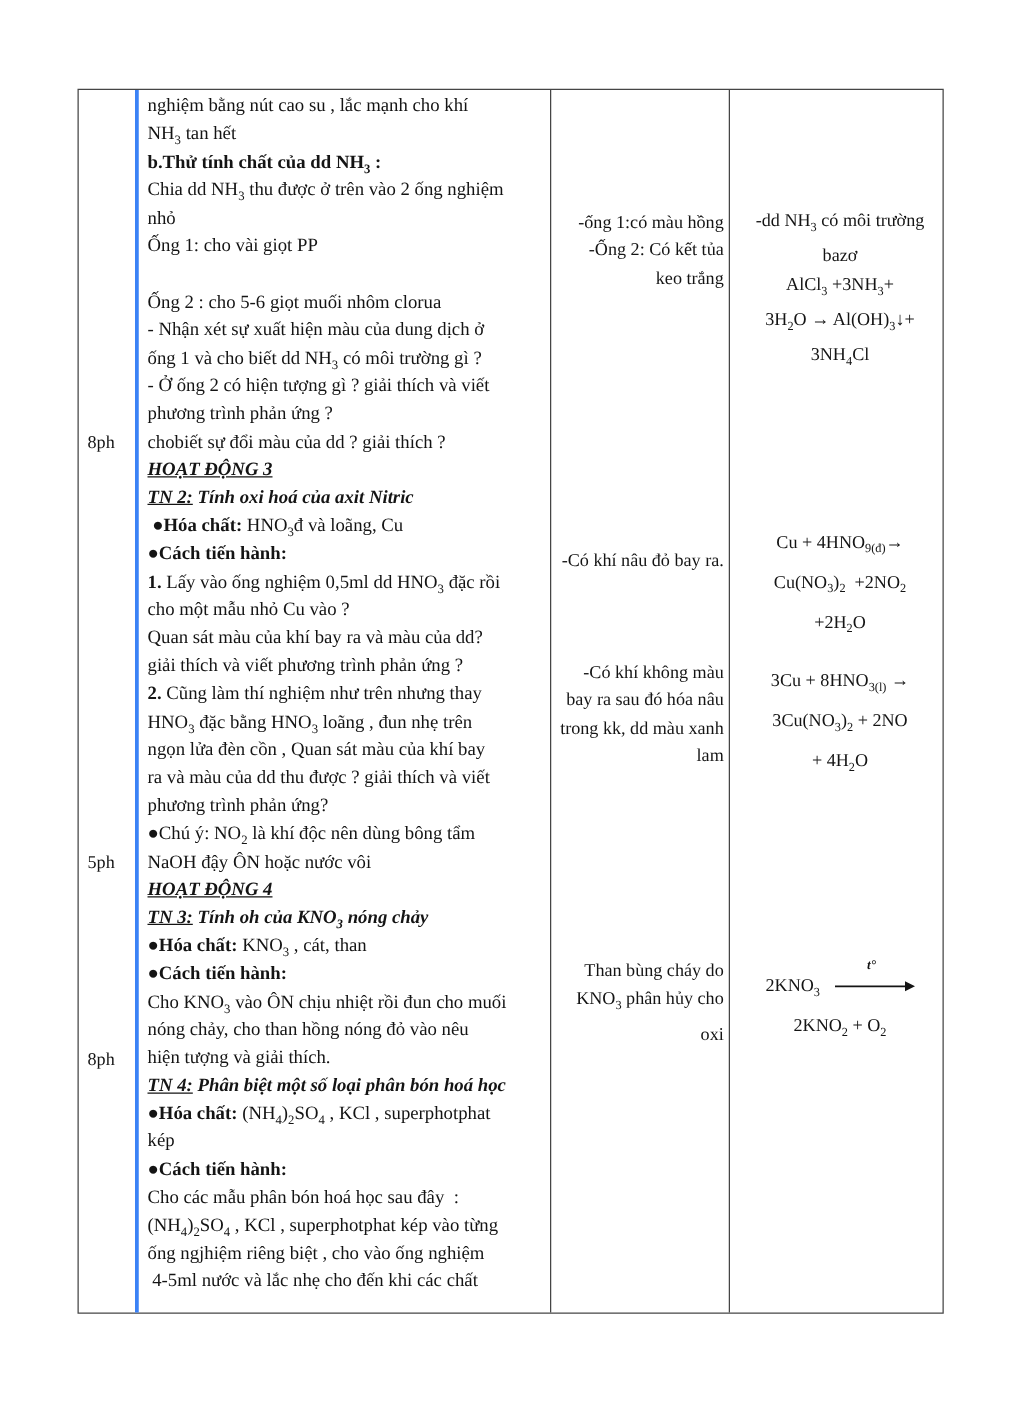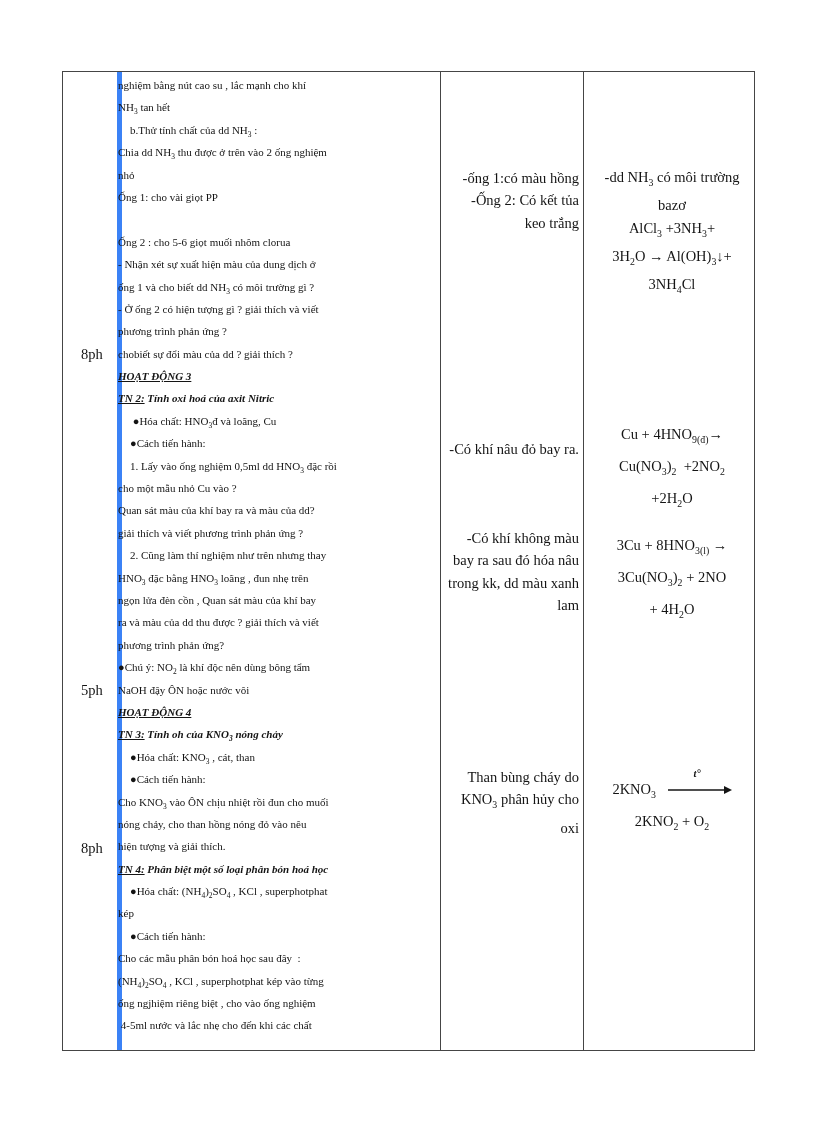--- a/index.html
+++ b/index.html
@@ -6,31 +6,31 @@
   body{
     width:816px;height:1123px;background:#ffffff;
     font-family:"Liberation Serif", serif;color:#141414;
     position:relative;overflow:hidden;
   }
   .table{
     position:absolute;left:62px;top:71px;width:693px;height:980px;
     border:1px solid #454545;box-sizing:border-box;background:#fff;
   }
   .col{position:absolute;top:0;height:100%;box-sizing:border-box;}
-  .col-time{left:11px;width:48px;border-right:5px solid #3b82f6;}
+  .col-time{left:0;width:48px;border-right:3px solid #3b82f6;}
   .col-main{left:48px;width:330px;border-right:1px solid #454545;overflow:hidden;}
   .col-obs{left:378px;width:143px;border-right:1px solid #454545;}
   .col-eq{left:521px;width:172px;text-align:center;}
   .time-label{
     position:absolute;left:7px;font-size:14.5px;line-height:22px;
   }
   .t0{top:271px}.t1{top:607px}.t2{top:765px}
-  .main-lines{padding:2px 0 0 7px;font-size:11px;line-height:22.4px;}
+  .main-lines{padding:2px 0 0 7px;font-size:15px;line-height:22.4px;}
   .line{white-space:pre;height:22.4px;}
-  .b{font-weight:normal;padding-left:12px;}
+  .b{font-weight:bold;}
   .bi{font-weight:bold;font-style:italic;margin-top:37px;}
   .biu{font-weight:bold;font-style:italic;text-decoration:underline;}
   sub{font-size:0.68em;}
   .obs-block{
     position:absolute;left:7px;width:131px;
     font-size:14.5px;line-height:22.4px;
   }
   .obs-block div{white-space:normal;text-align:right;}
   .o0{top:95px}.o1{top:366px}.o2{top:455px}.o3{top:694px}
   .eq-block{

